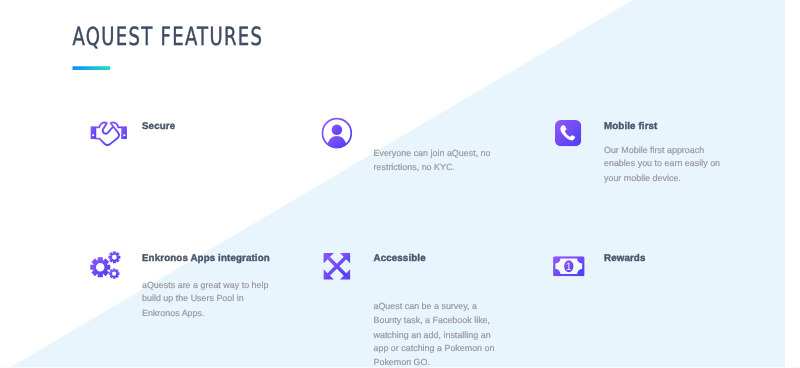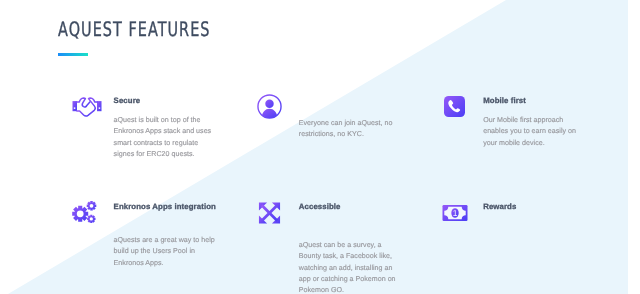--- a/index.html
+++ b/index.html
@@ -54,21 +54,20 @@
           <rect x="27.7" y="11.4" width="1.5" height="1.5" fill="#fff" stroke="none"></rect>
           <path d="M5.9 5.9 H8.4 Q9.2 2.3 12.5 1.9 Q14.0 1.9 14.4 2.6 L11.9 6.6 Q10.3 9.1 12.3 10.5 Q14.4 11.9 15.8 9.5 L19.1 5.8"></path>
           <path d="M26.1 5.9 H23.6 Q22.8 2.3 19.5 1.9 Q18.0 1.9 17.5 2.6 L23.3 9.9 Q25.4 12.7 22.6 14.8"></path>
           <path d="M5.9 14.9 H8.6 L12.6 19.0 Q14.8 20.9 17.0 19.3 L22.6 14.8"></path>
           <path d="M26.1 14.9 H23.4"></path>
         </g>
       </svg>
     </div>
     <div class="txt" style="left:113.6px;top:96px;width:102px">
       <div class="h">Secure</div>
-      <div class="p" style="margin-top:10px">aQuest is built on top of the Enkronos Apps stack and uses smart contracts to regulate signes for ERC20 quests.</div>
     </div>
   </div>
 
   <div class="card">
     <div class="ico" style="left:257px;top:94px">
       <svg width="25" height="25" viewBox="0 0 52 52">
         <clipPath id="uclip">
             <circle cx="26" cy="26" r="24"></circle>
           </clipPath>
         <circle cx="26" cy="26" r="24" fill="none" stroke="url(#gp)" stroke-width="2.9"></circle>
@@ -99,21 +98,21 @@
   <div class="card">
     <div class="ico" style="left:72px;top:201px">
       <svg width="25" height="22" viewBox="0 0 50 44">
         <path fill-rule="evenodd" fill="url(#gp)" d="M27.54 21.50 L32.40 21.50 L32.40 29.70 L27.54 29.70 L27.12 30.04 L27.17 30.58 L30.61 34.01 L24.81 39.81 L21.38 36.37 L20.84 36.32 L20.50 36.74 L20.50 41.60 L12.30 41.60 L12.30 36.74 L11.96 36.32 L11.42 36.37 L7.99 39.81 L2.19 34.01 L5.63 30.58 L5.68 30.04 L5.26 29.70 L0.40 29.70 L0.40 21.50 L5.26 21.50 L5.68 21.16 L5.63 20.62 L2.19 17.19 L7.99 11.39 L11.42 14.83 L11.96 14.88 L12.30 14.46 L12.30 9.60 L20.50 9.60 L20.50 14.46 L20.84 14.88 L21.38 14.83 L24.81 11.39 L30.61 17.19 L27.17 20.62 L27.12 21.16 Z M23.20 25.60 A6.80 6.80 0 1 0 9.60 25.60 A6.80 6.80 0 1 0 23.20 25.60 Z"></path>
         <path fill-rule="evenodd" fill="url(#gp)" d="M45.34 7.10 L48.60 7.10 L48.60 12.10 L45.34 12.10 L45.10 12.13 L45.25 12.31 L47.56 14.62 L44.02 18.16 L41.71 15.85 L41.53 15.70 L41.50 15.94 L41.50 19.20 L36.50 19.20 L36.50 15.94 L36.47 15.70 L36.29 15.85 L33.98 18.16 L30.44 14.62 L32.75 12.31 L32.90 12.13 L32.66 12.10 L29.40 12.10 L29.40 7.10 L32.66 7.10 L32.90 7.07 L32.75 6.89 L30.44 4.58 L33.98 1.04 L36.29 3.35 L36.47 3.50 L36.50 3.26 L36.50 0.00 L41.50 -0.00 L41.50 3.26 L41.53 3.50 L41.71 3.35 L44.02 1.04 L47.56 4.58 L45.25 6.89 L45.10 7.07 Z M42.80 9.60 A3.80 3.80 0 1 0 35.20 9.60 A3.80 3.80 0 1 0 42.80 9.60 Z"></path>
         <path fill-rule="evenodd" fill="url(#gp)" d="M44.17 33.60 L47.00 33.60 L47.00 38.00 L44.17 38.00 L43.96 38.02 L44.09 38.18 L46.10 40.18 L42.98 43.30 L40.98 41.29 L40.82 41.16 L40.80 41.37 L40.80 44.20 L36.40 44.20 L36.40 41.37 L36.38 41.16 L36.22 41.29 L34.22 43.30 L31.10 40.18 L33.11 38.18 L33.24 38.02 L33.03 38.00 L30.20 38.00 L30.20 33.60 L33.03 33.60 L33.24 33.58 L33.11 33.42 L31.10 31.42 L34.22 28.30 L36.22 30.31 L36.38 30.44 L36.40 30.23 L36.40 27.40 L40.80 27.40 L40.80 30.23 L40.82 30.44 L40.98 30.31 L42.98 28.30 L46.10 31.42 L44.09 33.42 L43.96 33.58 Z M41.90 35.80 A3.30 3.30 0 1 0 35.30 35.80 A3.30 3.30 0 1 0 41.90 35.80 Z"></path>
       </svg>
     </div>
     <div class="txt" style="left:113.6px;top:202px;width:102px">
       <div class="h">Enkronos Apps integration</div>
-      <div class="p" style="margin-top:24px">aQuests are a great way to help build up the Users Pool in Enkronos Apps.</div>
+      <div class="p" style="margin-top:12px">aQuests are a great way to help build up the Users Pool in Enkronos Apps.</div>
     </div>
   </div>
 
   <div class="card">
     <div class="ico" style="left:258px;top:202px">
       <svg width="23" height="22" viewBox="1.2 1.2 21.6 21.6">
         <g fill="url(#gp)">
           <path d="M1.6 1.6 L9.6 1.6 L1.6 9.6 Z"></path>
           <path d="M22.4 1.6 L22.4 9.6 L14.4 1.6 Z"></path>
           <path d="M1.6 22.4 L9.6 22.4 L1.6 14.4 Z"></path>

